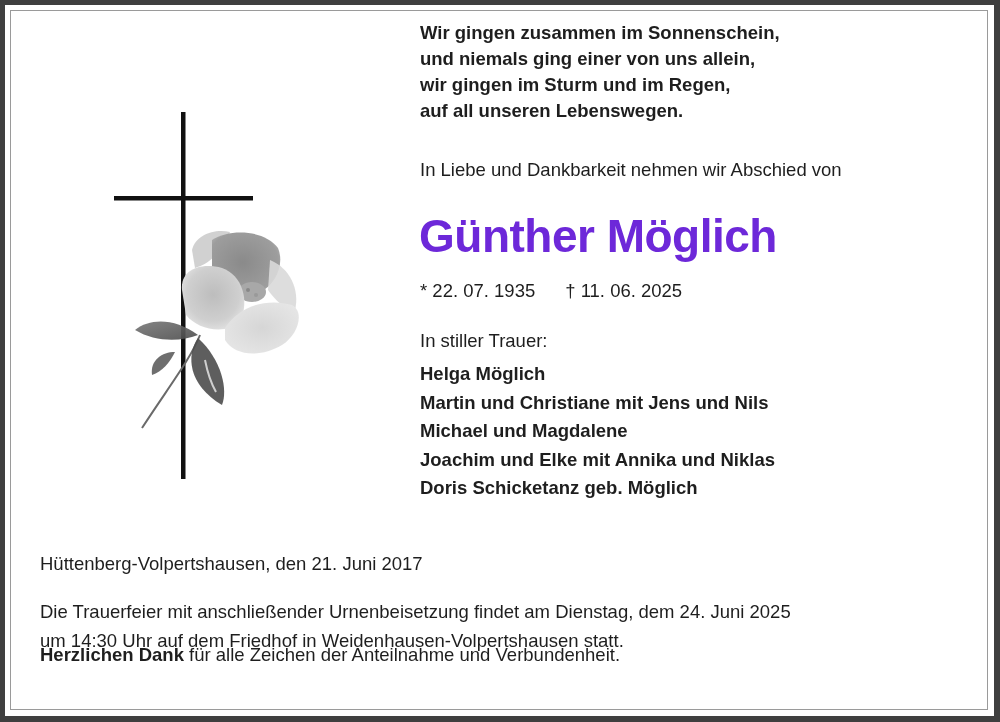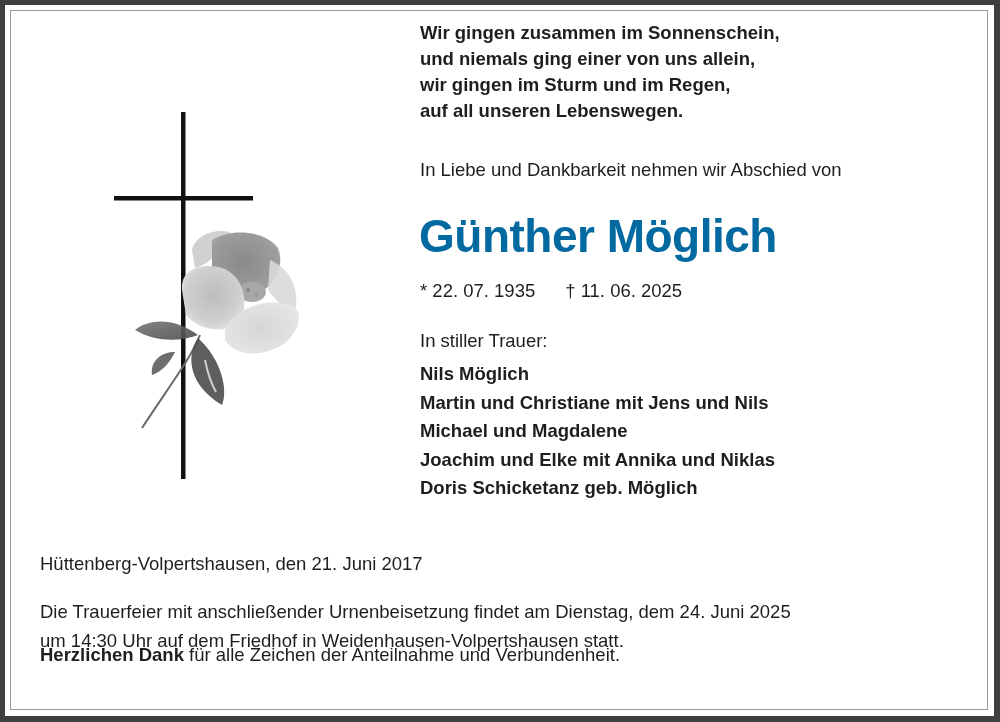--- a/index.html
+++ b/index.html
@@ -43,21 +43,21 @@
     .poem div { height: 26px; }
     .intro { left: 420px; top: 157px; }
     .name {
       position: absolute;
       left: 419px; top: 206px;
       font-size: 46px;
       line-height: 60px;
       font-weight: bold;
       letter-spacing: -0.5px;
       white-space: nowrap;
-      color: #0369a1;
+      color: #6d28d9;
     }
     .dates { left: 420px; top: 278px; }
     .dates .death { margin-left: 30px; }
     .mourning-label { left: 420px; top: 328px; }
     .mourners { left: 420px; top: 360px; }
     .mourners div { height: 28.5px; line-height: 28.5px; font-weight: bold; }
     .mourners .normal { font-weight: bold; }
     .place-date { left: 40px; top: 551px; }
     .ceremony { left: 40px; top: 597px; }
     .ceremony div { height: 29px; line-height: 29px; }
@@ -138,21 +138,21 @@
 
 <div class="name">Günther Möglich</div>
 
 <div class="text dates">
   <span>* 22. 07. 1935</span><span class="death">† 11. 06. 2025</span>
 </div>
 
 <div class="text mourning-label">In stiller Trauer:</div>
 
 <div class="text mourners">
-  <div>Nils Möglich</div>
+  <div>Helga Möglich</div>
   <div>Martin und Christiane mit Jens und Nils</div>
   <div>Michael und Magdalene</div>
   <div>Joachim und Elke mit Annika und Niklas</div>
   <div><span>Doris Schicketanz</span><span class="normal"> geb. Möglich</span></div>
 </div>
 
 <div class="text place-date">Hüttenberg-Volpertshausen, den 21. Juni 2017</div>
 
 <div class="text ceremony">
   <div>Die Trauerfeier mit anschließender Urnenbeisetzung findet am Dienstag, dem 24. Juni 2025</div>

